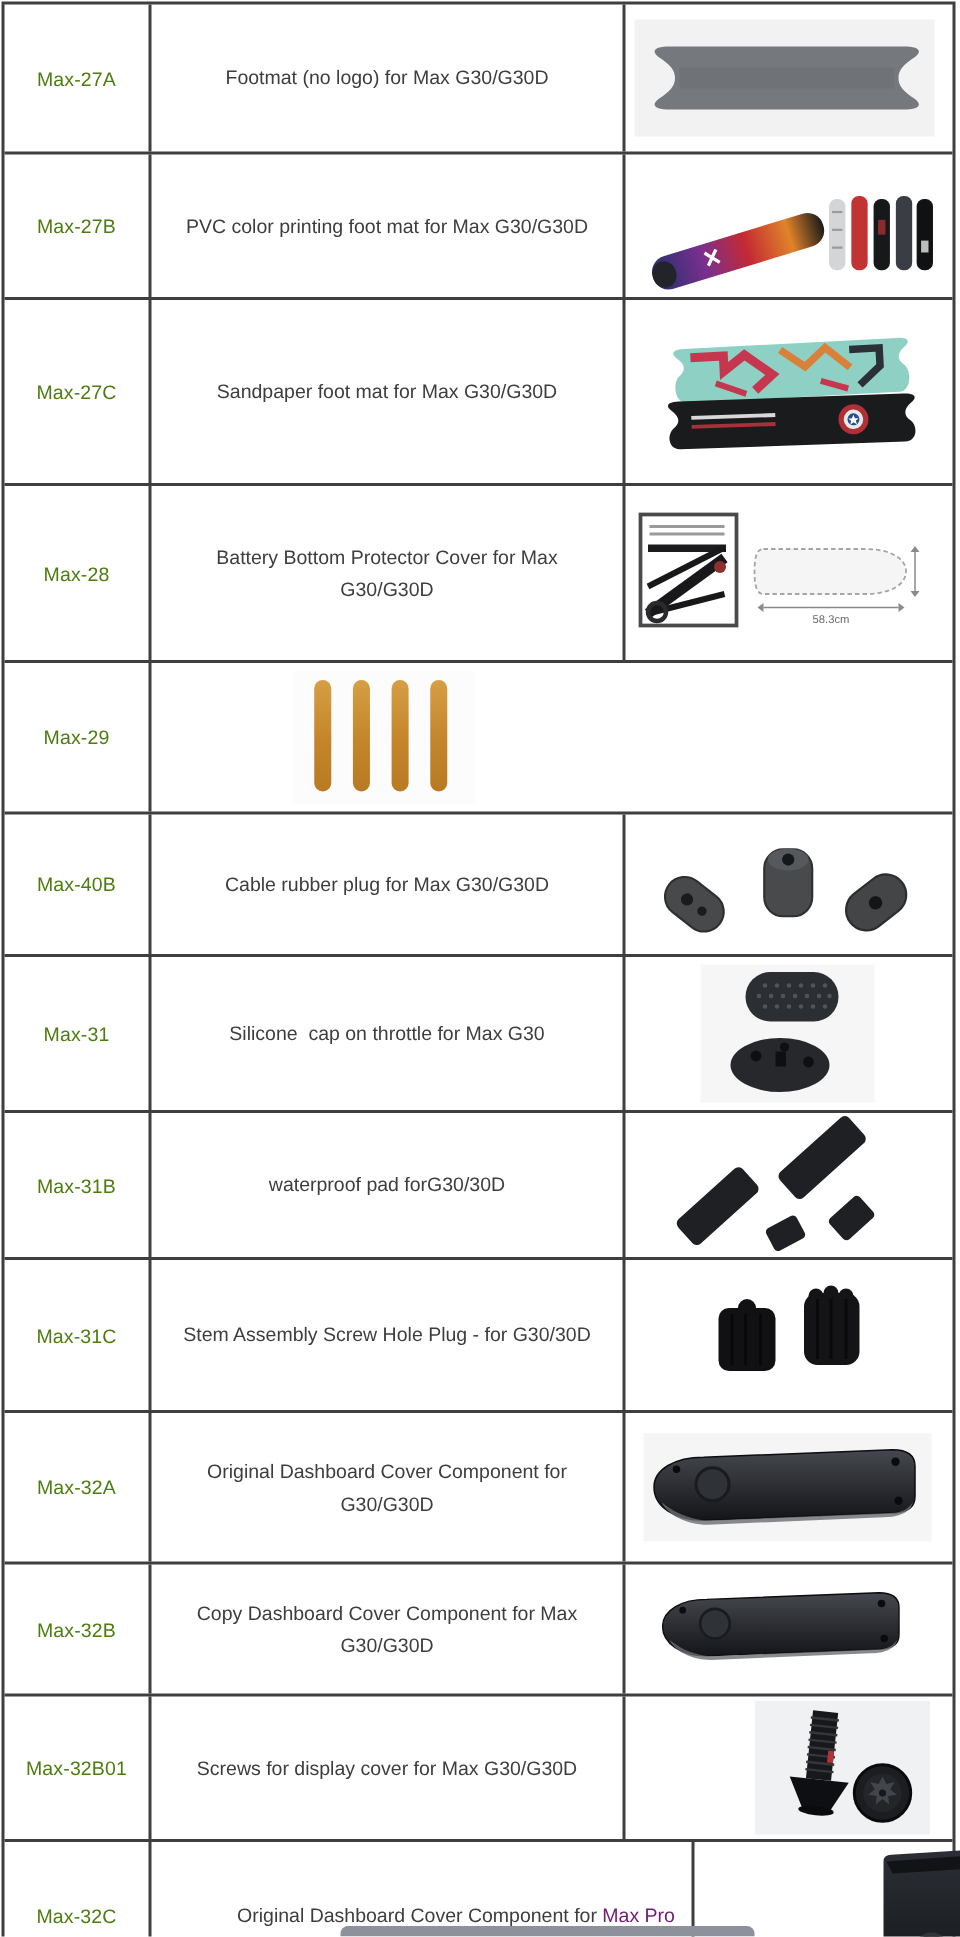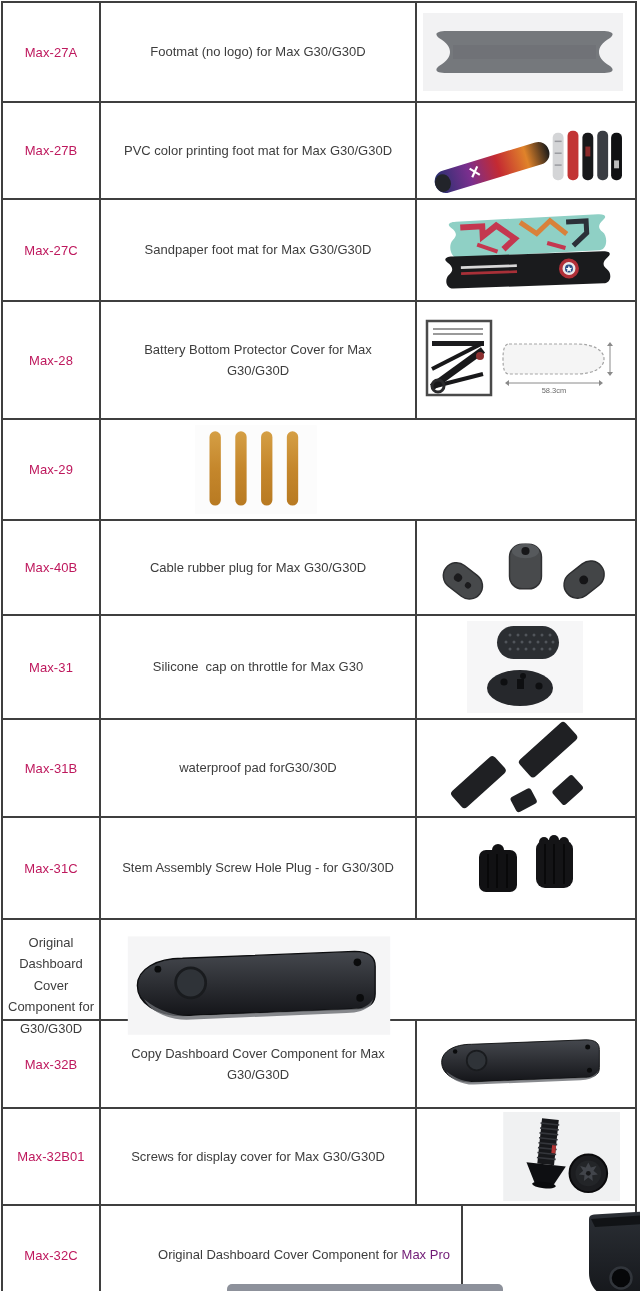--- a/index.html
+++ b/index.html
@@ -12,25 +12,25 @@
     border:2px solid #3f3f3f;background:#fff;
   }
   .row{
     display:grid;grid-template-columns:98px 316px 216px;
     border-bottom:2px solid #3f3f3f;box-sizing:border-box;
   }
   .row:last-child{border-bottom:none;}
   .cell{display:flex;align-items:center;justify-content:center;box-sizing:border-box;}
   .part{
     border-right:2px solid #3f3f3f;font-size:13px;letter-spacing:.1px;
-    color:#be185d;
+    color:#4d7c0f;
   }
   .desc{
     border-right:2px solid #3f3f3f;font-size:13px;line-height:1.65;
-    color:#3d3d3d;text-align:center;padding:12px 4px;white-space:pre-wrap;
+    color:#3d3d3d;text-align:center;padding:0 4px;white-space:pre-wrap;
   }
   .img{padding:0;overflow:hidden;}
   .img svg{width:100%;height:100%;display:block;}
   .hl{color:#701a75;}
   .handle{
     position:absolute;left:227px;top:1284px;width:276px;height:7px;
     background:#8d919b;border-radius:5px 5px 0 0;z-index:9;
   }
 </style>
 </head>
@@ -78,21 +78,21 @@
           <rect x="166" y="30" width="11" height="48" rx="5" fill="#17181a"></rect>
           <rect x="169" y="44" width="5" height="10" fill="#8a2a2a"></rect>
           <rect x="181" y="28" width="11" height="50" rx="5" fill="#3a3d43"></rect>
           <rect x="195" y="30" width="11" height="48" rx="5" fill="#101113"></rect>
           <rect x="198" y="58" width="5" height="8" fill="#e8e8e8" opacity="0.8"></rect>
         </g>
       </svg>
     </div>
   </div>
 
-  <div class="row" style="height:102px;">
+  <div class="row" style="height:124px;">
     <div class="cell part">Max-27C</div>
     <div class="cell desc">Sandpaper foot mat for Max G30/G30D</div>
     <div class="cell img">
       <svg viewBox="0 0 216 96">
         <g transform="rotate(-3 110 38)">
           <path d="M40,16 L182,16 C190,16 191,19 187,22 C182,26 181,30 186,34 C191,38 190,52 182,52 L40,52 C32,52 31,38 36,34 C41,30 40,26 35,22 C31,19 32,16 40,16 Z" fill="#8fd0c5"></path>
           <path d="M44,22 l22,0 l0,10 l14,-10 l18,14 l-12,10" stroke="#c4374f" stroke-width="6" fill="none"></path>
           <path d="M104,20 l16,12 l14,-12 l16,14" stroke="#d9813a" stroke-width="5" fill="none"></path>
           <path d="M150,22 l20,0 l0,12 l-14,12" stroke="#2b3038" stroke-width="5" fill="none"></path>
           <path d="M60,40 l20,8 M130,42 l18,6" stroke="#c4374f" stroke-width="4" fill="none"></path>
@@ -249,20 +249,21 @@
         <circle cx="127" cy="22" r="5" fill="#141416"></circle>
           <circle cx="137" cy="20" r="5" fill="#141416"></circle>
           <circle cx="147" cy="22" r="5" fill="#141416"></circle>
         <rect x="119" y="20" width="37" height="48" rx="9" fill="#141416"></rect>
         <path d="M128,24 L128,64 M137,24 L137,64 M147,24 L147,64" stroke="#000000" stroke-width="2" opacity="0.5"></path>
       </svg>
     </div>
   </div>
 
   <div class="row" style="height:101px;">
+    <div class="cell part">Max-32A</div>
     <div class="cell desc">Original Dashboard Cover Component for
 G30/G30D</div>
     <div class="cell img">
       <svg viewBox="0 0 216 96">
         <defs>
           <linearGradient id="gc1" x1="0" y1="0" x2="0" y2="1">
             <stop offset="0" stop-color="#45484e"></stop>
               <stop offset="1" stop-color="#141519"></stop>
           </linearGradient>
         </defs>

